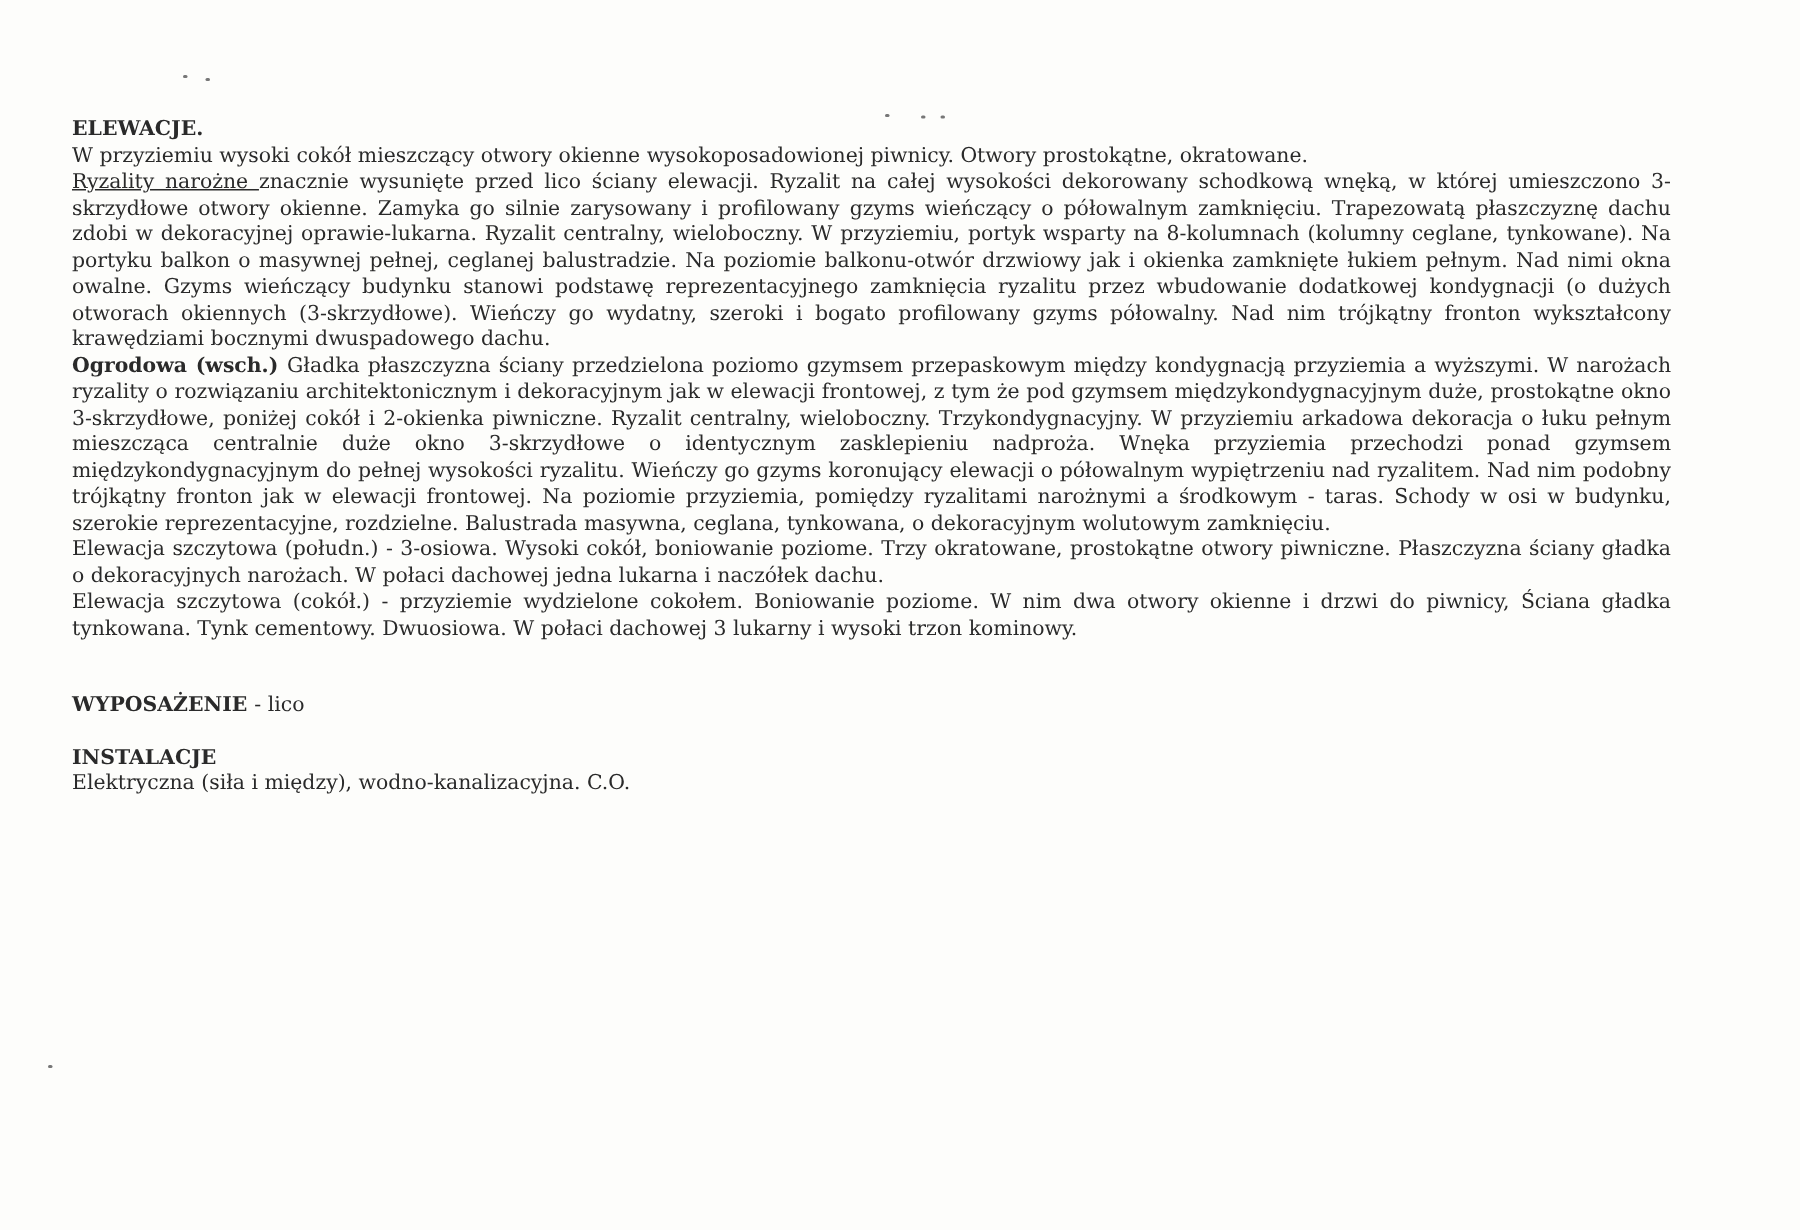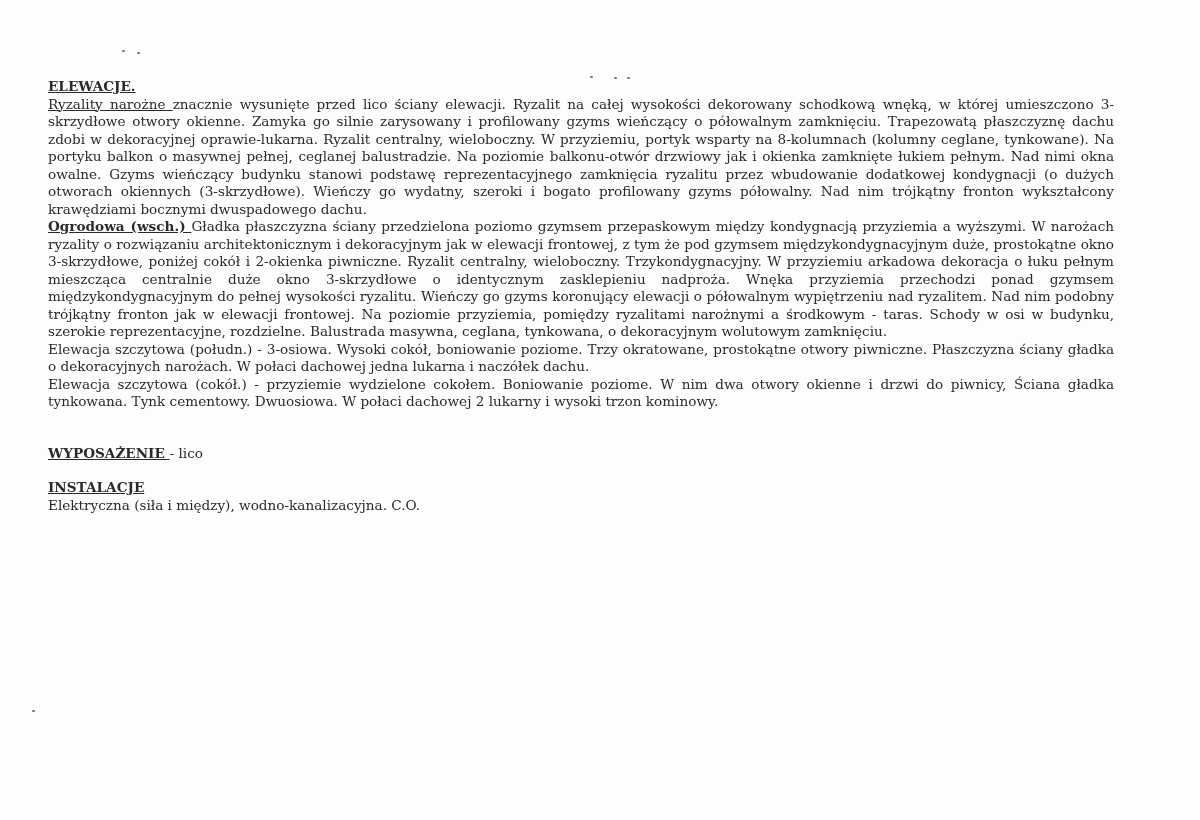--- a/index.html
+++ b/index.html
@@ -9,55 +9,56 @@
     font-family: "DejaVu Serif", "Liberation Serif", serif;
     color: #2a2a2a;
     position: relative;
   }
   .page {
     position: absolute; left: 48px; top: 78px; width: 1066px;
     font-size: 13.6px; line-height: 17.5px;
     text-align: justify;
   }
   .page p { margin: 0; }
-  .h { font-weight: bold; text-decoration: underline; }
+  .h { font-weight: bold; }
   .hb { font-weight: normal; }
   .u { text-decoration: underline; }
   .gap { height: 17px; }
   .speck { position: absolute; width: 3px; height: 2px; background: #777; border-radius: 1px; }
 </style>
 </head>
 <body>
 
 <div class="speck" style="left:122px;top:50px;"></div>
 <div class="speck" style="left:137px;top:52px;"></div>
 <div class="speck" style="left:590px;top:76px;"></div>
 <div class="speck" style="left:614px;top:77px;"></div>
 <div class="speck" style="left:627px;top:77px;"></div>
 <div class="speck" style="left:32px;top:710px;"></div>
 
 <div class="page">
   <p class="h">ELEWACJE.</p>
 
 
+  <p>W przyziemiu wysoki cokół mieszczący otwory okienne wysokoposadowionej piwnicy. Otwory prostokątne, okratowane.</p>
 
   <p>
     <span class="u">Ryzality narożne </span><span> znacznie wysunięte przed lico ściany elewacji. Ryzalit na całej wysokości dekorowany schodkową wnęką, w której umieszczono 3-skrzydłowe otwory okienne. Zamyka go silnie zarysowany i profilowany gzyms wieńczący o półowalnym zamknięciu. Trapezowatą płaszczyznę dachu zdobi w dekoracyjnej oprawie-lukarna. Ryzalit centralny, wieloboczny. W przyziemiu, portyk wsparty na 8-kolumnach (kolumny ceglane, tynkowane). Na portyku balkon o masywnej pełnej, ceglanej balustradzie. Na poziomie balkonu-otwór drzwiowy jak i okienka zamknięte łukiem pełnym. Nad nimi okna owalne. Gzyms wieńczący budynku stanowi podstawę reprezentacyjnego zamknięcia ryzalitu przez wbudowanie dodatkowej kondygnacji (o dużych otworach okiennych (3-skrzydłowe). Wieńczy go wydatny, szeroki i bogato profilowany gzyms półowalny. Nad nim trójkątny fronton wykształcony krawędziami bocznymi dwuspadowego dachu.</span>
   </p>
 
   <p>
     <span class="h">Ogrodowa (wsch.) </span><span> Gładka płaszczyzna ściany przedzielona poziomo gzymsem przepaskowym między kondygnacją przyziemia a wyższymi. W narożach ryzality o rozwiązaniu architektonicznym i dekoracyjnym jak w elewacji frontowej, z tym że pod gzymsem międzykondygnacyjnym duże, prostokątne okno 3-skrzydłowe, poniżej cokół i 2-okienka piwniczne. Ryzalit centralny, wieloboczny. Trzykondygnacyjny. W przyziemiu arkadowa dekoracja o łuku pełnym mieszcząca centralnie duże okno 3-skrzydłowe o identycznym zasklepieniu nadproża. Wnęka przyziemia przechodzi ponad gzymsem międzykondygnacyjnym do pełnej wysokości ryzalitu. Wieńczy go gzyms koronujący elewacji o półowalnym wypiętrzeniu nad ryzalitem. Nad nim podobny trójkątny fronton jak w elewacji frontowej. Na poziomie przyziemia, pomiędzy ryzalitami narożnymi a środkowym - taras. Schody w osi w budynku, szerokie reprezentacyjne, rozdzielne. Balustrada masywna, ceglana, tynkowana, o dekoracyjnym wolutowym zamknięciu.</span>
   </p>
 
   <p>
     <span>Elewacja </span><span class="hb">szczytowa (połudn.)</span><span> - 3-osiowa. Wysoki cokół, boniowanie poziome. Trzy okratowane, prostokątne otwory piwniczne. Płaszczyzna ściany gładka o dekoracyjnych narożach. W połaci dachowej jedna lukarna i naczółek dachu.</span>
   </p>
 
   <p>
-    <span>Elewacja </span><span class="hb">szczytowa (cokół.) -</span><span> przyziemie wydzielone cokołem. Boniowanie poziome. W nim dwa otwory okienne i drzwi do piwnicy, Ściana gładka tynkowana. Tynk cementowy. Dwuosiowa. W połaci dachowej 2 lukarny i wysoki trzon kominowy.</span>
+    <span>Elewacja </span><span class="hb">szczytowa (cokół.) -</span><span> przyziemie wydzielone cokołem. Boniowanie poziome. W nim dwa otwory okienne i drzwi do piwnicy, Ściana gładka tynkowana. Tynk cementowy. Dwuosiowa. W połaci dachowej 3 lukarny i wysoki trzon kominowy.</span>
   </p>
 
   <div class="gap"></div>
 
 
   <div class="gap"></div>
 
   <p>
     <span class="h">WYPOSAŻENIE </span><span>- lico</span>
   </p>

